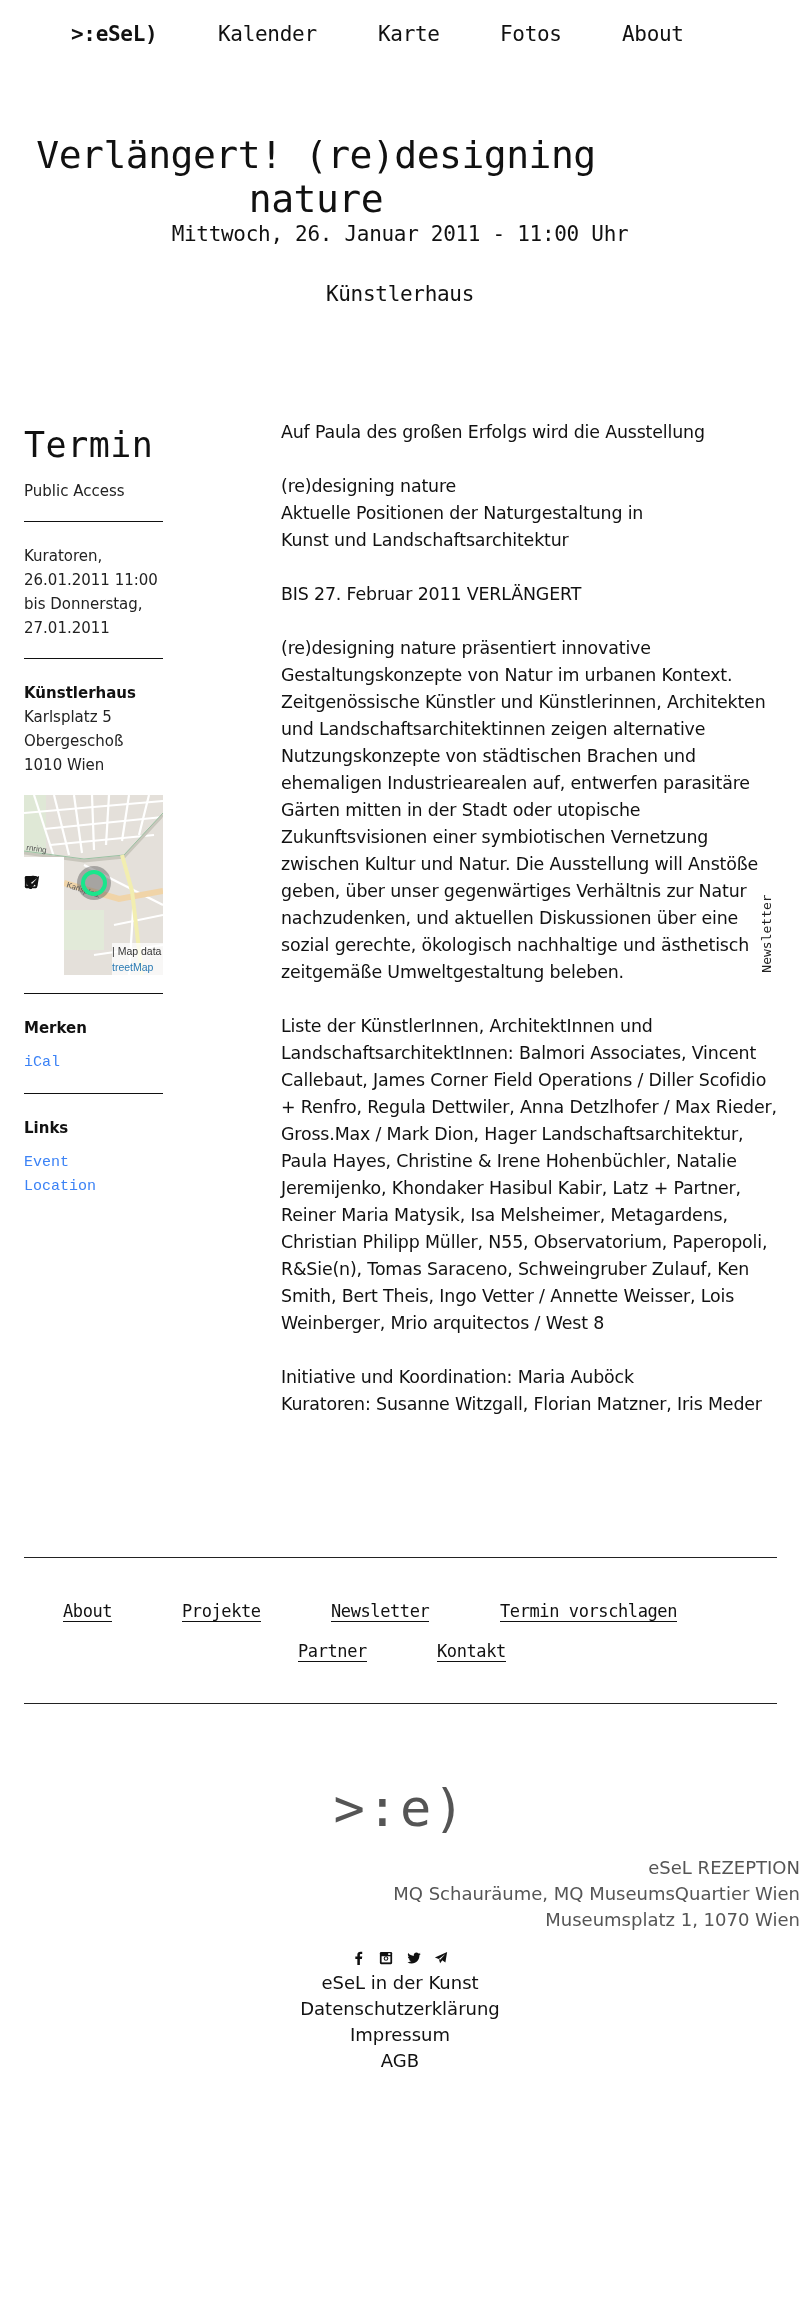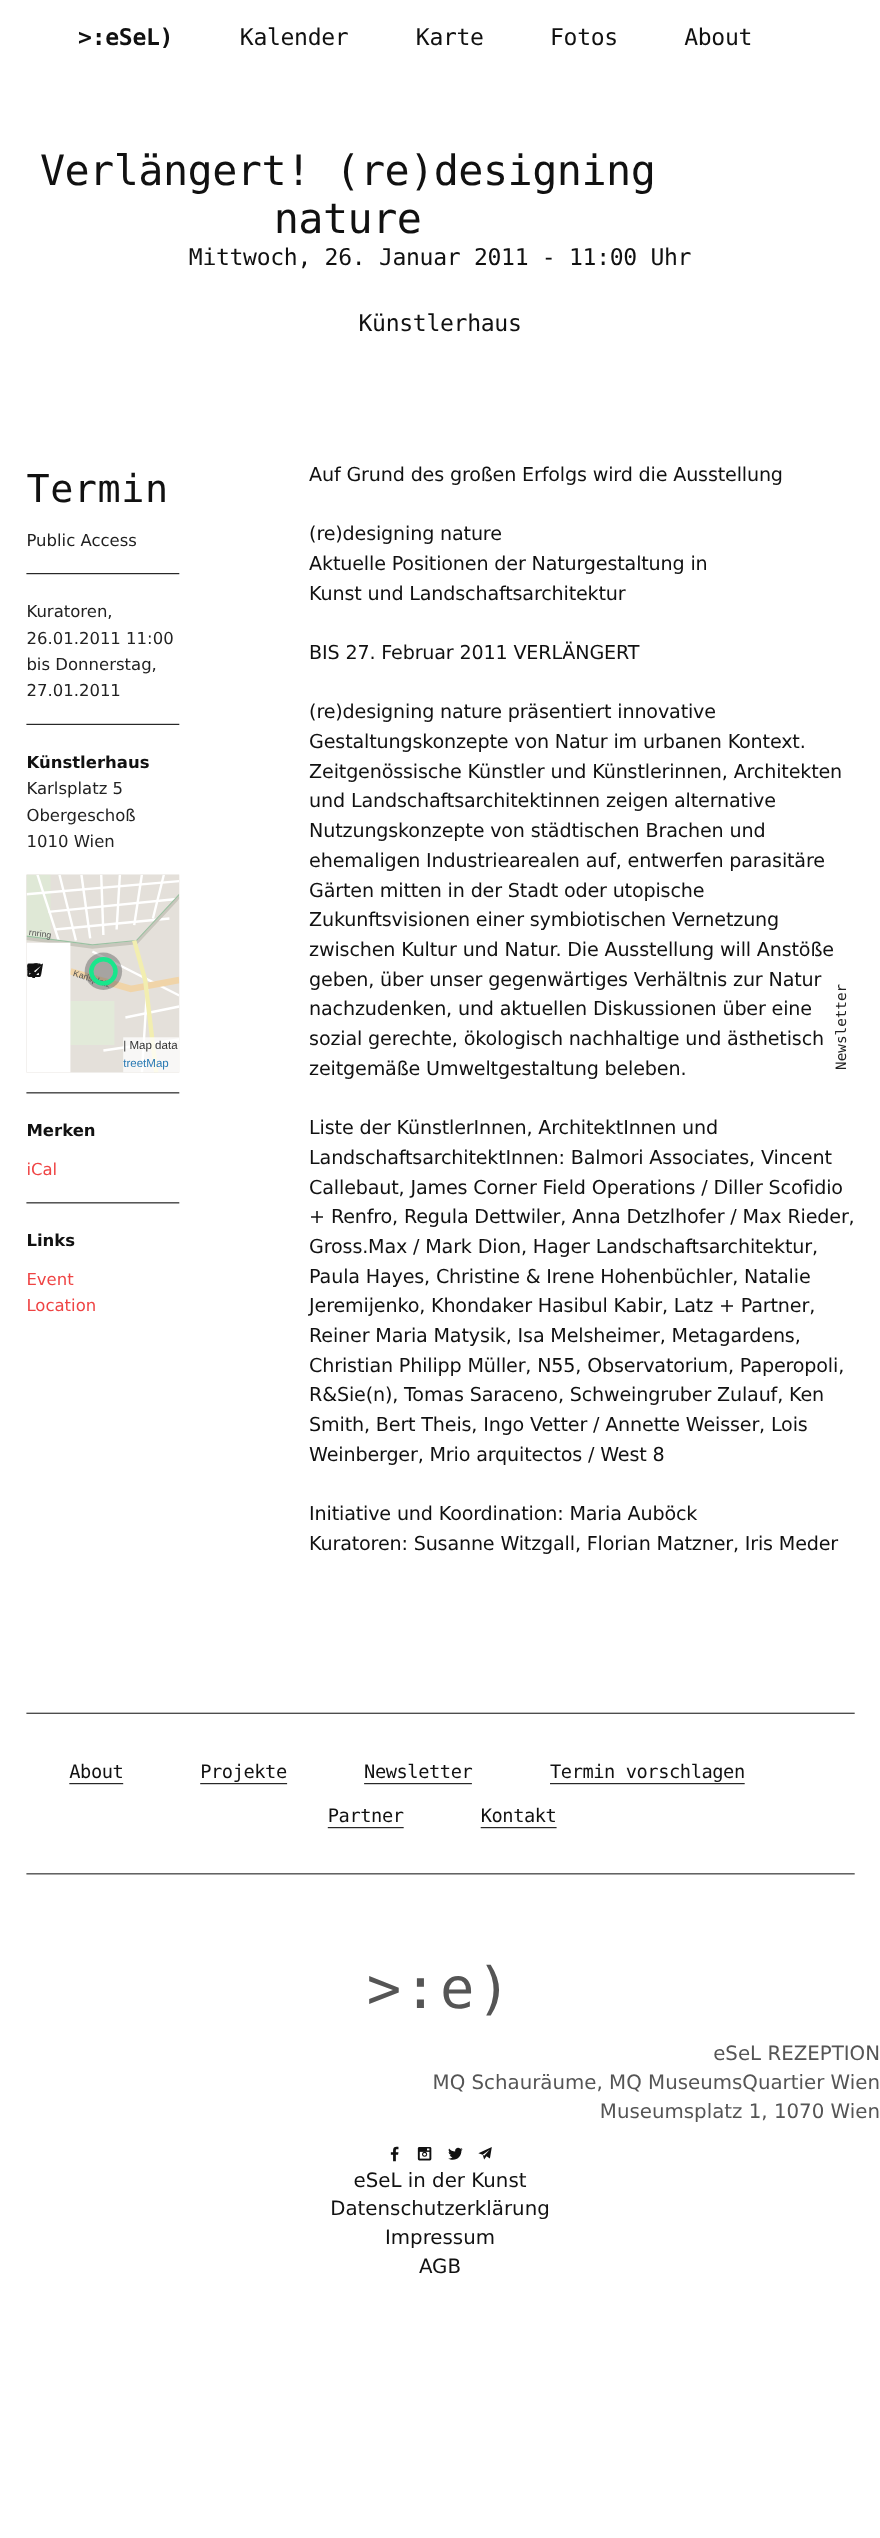--- a/index.html
+++ b/index.html
@@ -21,21 +21,21 @@
     .hero-date { position: absolute; top: 222px; left: 0; width: 800px; text-align: center; font-size: 21px; letter-spacing: -0.3px; }
     .hero-venue { position: absolute; top: 282px; left: 0; width: 800px; text-align: center; font-size: 21px; letter-spacing: -0.3px; }
 
     
     .side { position: absolute; top: 425px; left: 24px; width: 140px; font-size: 15px; line-height: 24px; color: #222; }
     .side h2 { margin: 0; font-weight: normal; font-size: 35px; line-height: 40px; letter-spacing: 0.5px; color: #111; }
     .side .access { margin-top: 14px; }
     .side hr { border: 0; border-top: 1.5px solid #111; margin: 18px 0 0 0; width: 139px; }
     .side .block { margin-top: 22px; }
     .side .bold { font-weight: bold; color: #111; }
-    .side a { color: #ef4444; text-decoration: none; display: block; }
+    .side a { color: #3b82f6; text-decoration: none; display: block; font-family: Liberation Mono, monospace; }
     .map { position: relative; width: 139px; height: 180px; margin-top: 18px; background: #e6e2dc; overflow: hidden; }
     .map svg { position: absolute; left: 0; top: 0; }
     .map .social-mask { position: absolute; left: 0; top: 62px; width: 40px; height: 118px; background: #fff; }
     .map .attrib { position: absolute; left: 40px; bottom: 0; width: 99px; height: 32px; background: rgba(255,255,255,0.75); font-family: Liberation Sans, sans-serif; font-size: 10.5px; line-height: 16px; color: #333; padding-left: 0; margin-left: 48px; }
     .map .attrib .osm { color: #2a7ab3; }
     .social-stack { position: absolute; left: 0; top: 80px; width: 20px; }
     .social-stack .ic { display: block; width: 14px; height: 14px; margin-bottom: 10px; }
 
     
     .main { position: absolute; top: 419px; left: 281px; width: 500px; font-size: 17.4px; line-height: 27px; color: #111; letter-spacing: -0.15px; }
@@ -159,21 +159,21 @@
   <hr>
 
   <div class="block">
     <div class="bold">Links</div>
     <a href="#" style="margin-top:11px">Event</a>
     <a href="#">Location</a>
   </div>
 </aside>
 
 <article class="main sans">
-  <p>Auf Grund des großen Erfolgs wird die Ausstellung</p>
+  <p>Auf Paula des großen Erfolgs wird die Ausstellung</p>
   <p style="white-space:pre-line">(re)designing nature
 Aktuelle Positionen der Naturgestaltung in
 Kunst und Landschaftsarchitektur</p>
   <p>BIS 27. Februar 2011 VERLÄNGERT</p>
   <p>(re)designing nature präsentiert innovative Gestaltungskonzepte von Natur im urbanen Kontext. Zeitgenössische Künstler und Künstlerinnen, Architekten und Landschaftsarchitektinnen zeigen alternative Nutzungskonzepte von städtischen Brachen und ehemaligen Industriearealen auf, entwerfen parasitäre Gärten mitten in der Stadt oder utopische Zukunftsvisionen einer symbiotischen Vernetzung zwischen Kultur und Natur. Die Ausstellung will Anstöße geben, über unser gegenwärtiges Verhältnis zur Natur nachzudenken, und aktuellen Diskussionen über eine sozial gerechte, ökologisch nachhaltige und ästhetisch zeitgemäße Umweltgestaltung beleben.</p>
   <p>Liste der KünstlerInnen, ArchitektInnen und LandschaftsarchitektInnen: Balmori Associates, Vincent Callebaut, James Corner Field Operations / Diller Scofidio + Renfro, Regula Dettwiler, Anna Detzlhofer / Max Rieder, Gross.Max / Mark Dion, Hager Landschaftsarchitektur, Paula Hayes, Christine &amp; Irene Hohenbüchler, Natalie Jeremijenko, Khondaker Hasibul Kabir, Latz + Partner, Reiner Maria Matysik, Isa Melsheimer, Metagardens, Christian Philipp Müller, N55, Observatorium, Paperopoli, R&amp;Sie(n), Tomas Saraceno, Schweingruber Zulauf, Ken Smith, Bert Theis, Ingo Vetter / Annette Weisser, Lois Weinberger, Mrio arquitectos / West 8</p>
   <p class="last" style="white-space:pre-line">Initiative und Koordination: Maria Auböck
 Kuratoren: Susanne Witzgall, Florian Matzner, Iris Meder</p>
 </article>
 

